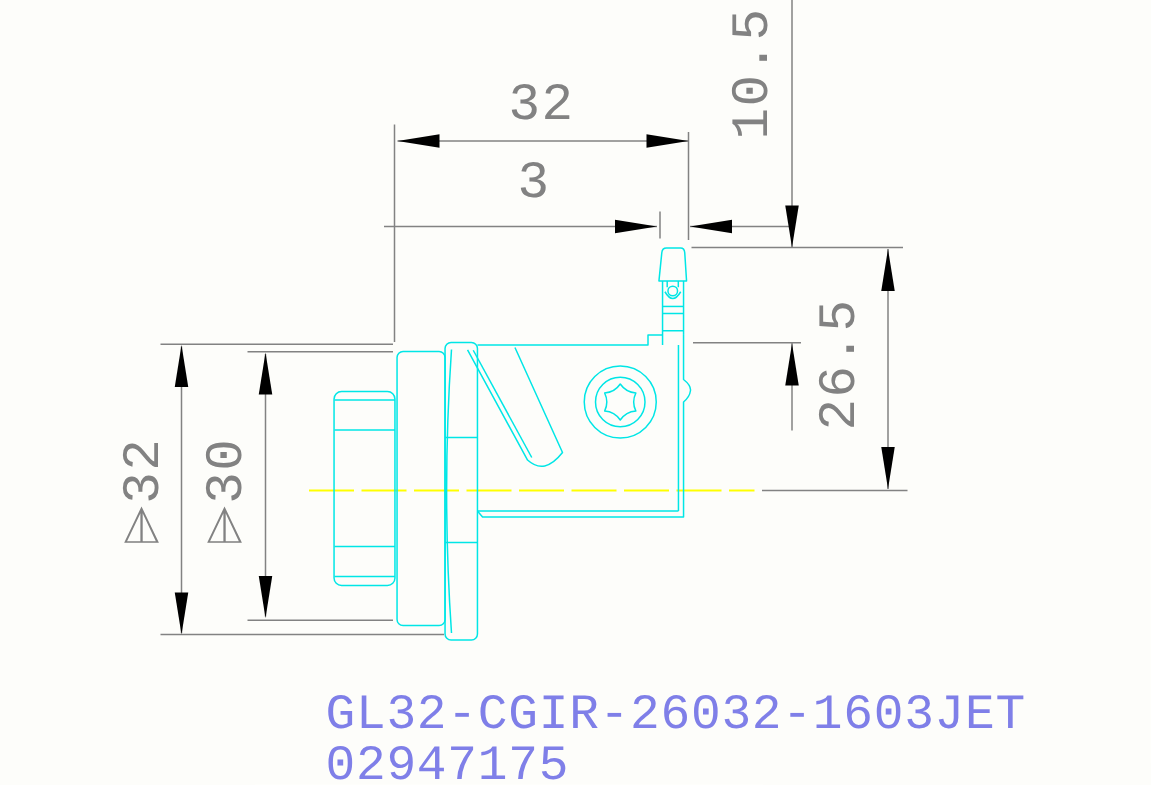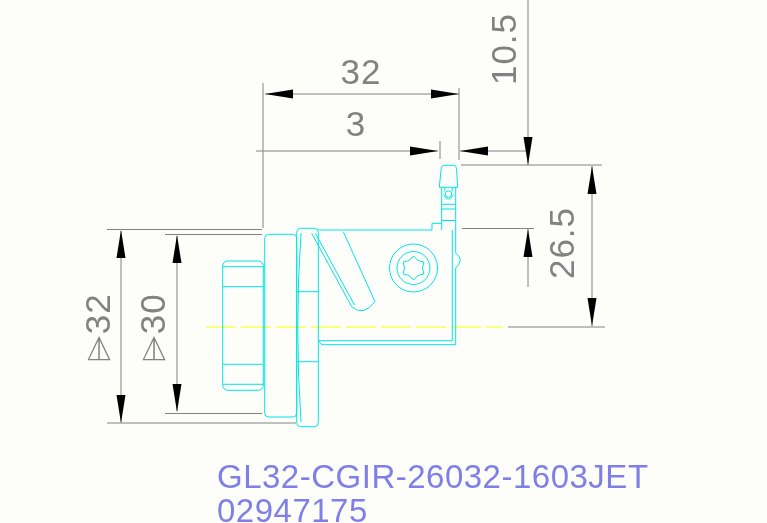--- a/index.html
+++ b/index.html
@@ -4,21 +4,21 @@
 <style>
   :root{
     --background:#fdfdfa; --part-line:#00e6e6; --centerline:#ffff00;
     --dim-line:#828282; --dim-text:#828282; --arrow:#000000; --part-number-text:#7f7fe8;
   }
   html,body{margin:0;padding:0;}
   body{background:#fff;}
   .canvas{
     position:relative; width:767px; height:523px; overflow:hidden;
     background:var(--background);
-    font-family:Liberation Sans, sans-serif;
+    font-family:Liberation Mono, monospace;
   }
   .canvas svg{position:absolute;left:0;top:0;}
   .ln-dim{stroke:var(--dim-line);stroke-width:1;fill:none;}
   .ln-center{stroke:var(--centerline);stroke-width:1.2;fill:none;}
   .ln-part{stroke:var(--part-line);stroke-width:1;fill:none;stroke-linejoin:round;}
   .arrowhead{fill:var(--arrow);stroke:none;}
   .dim-label{
     position:absolute; color:var(--dim-text); font-size:35px; font-weight:400;
     letter-spacing:1px; white-space:nowrap; transform:translate(-50%,-50%);
     line-height:1;

